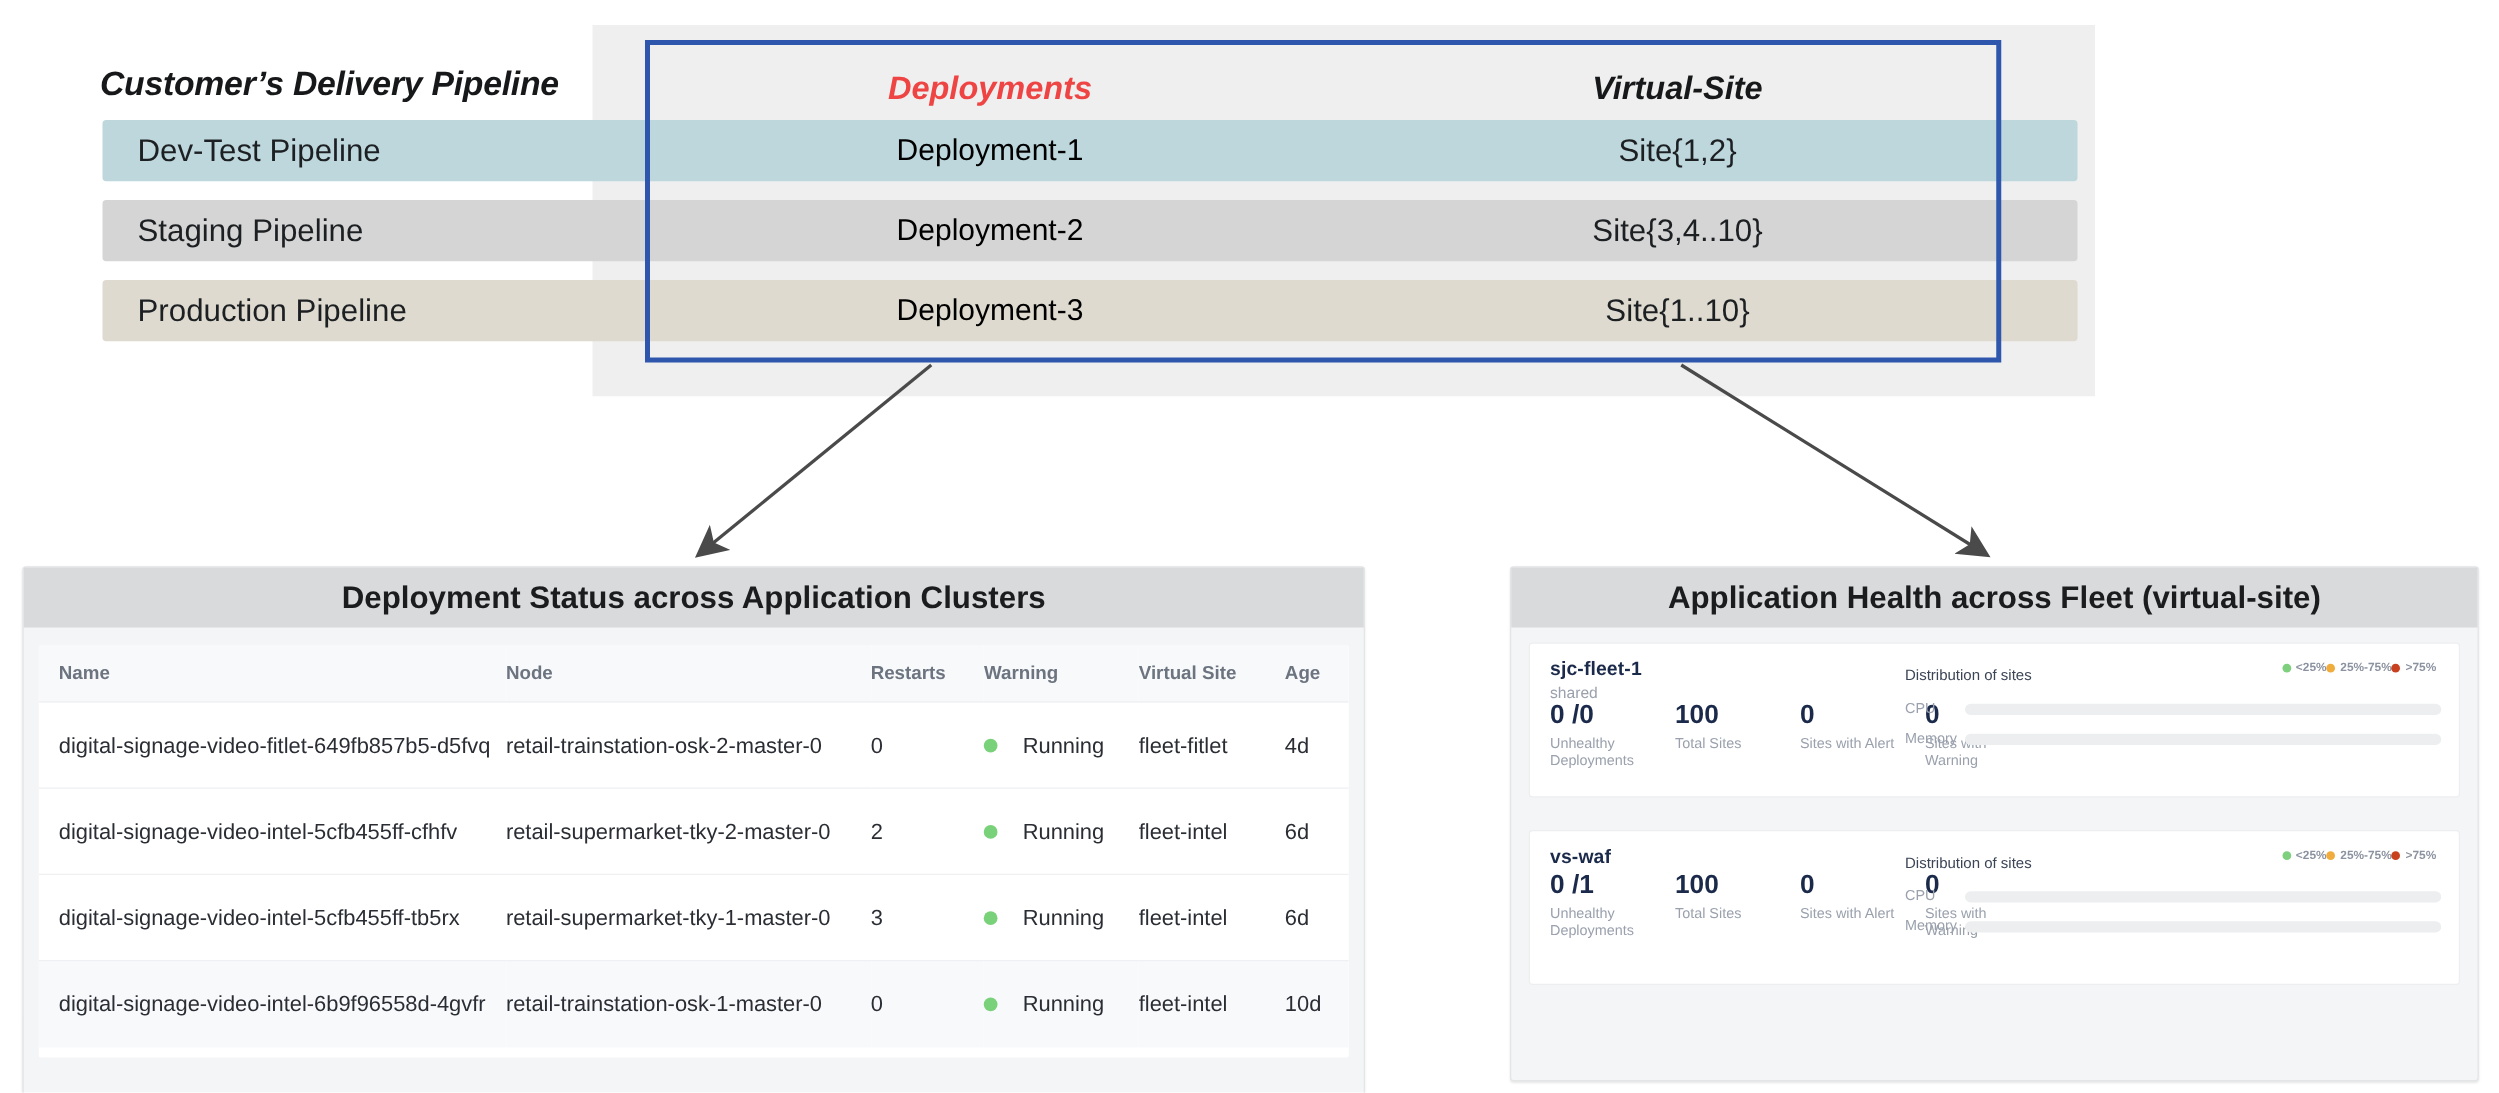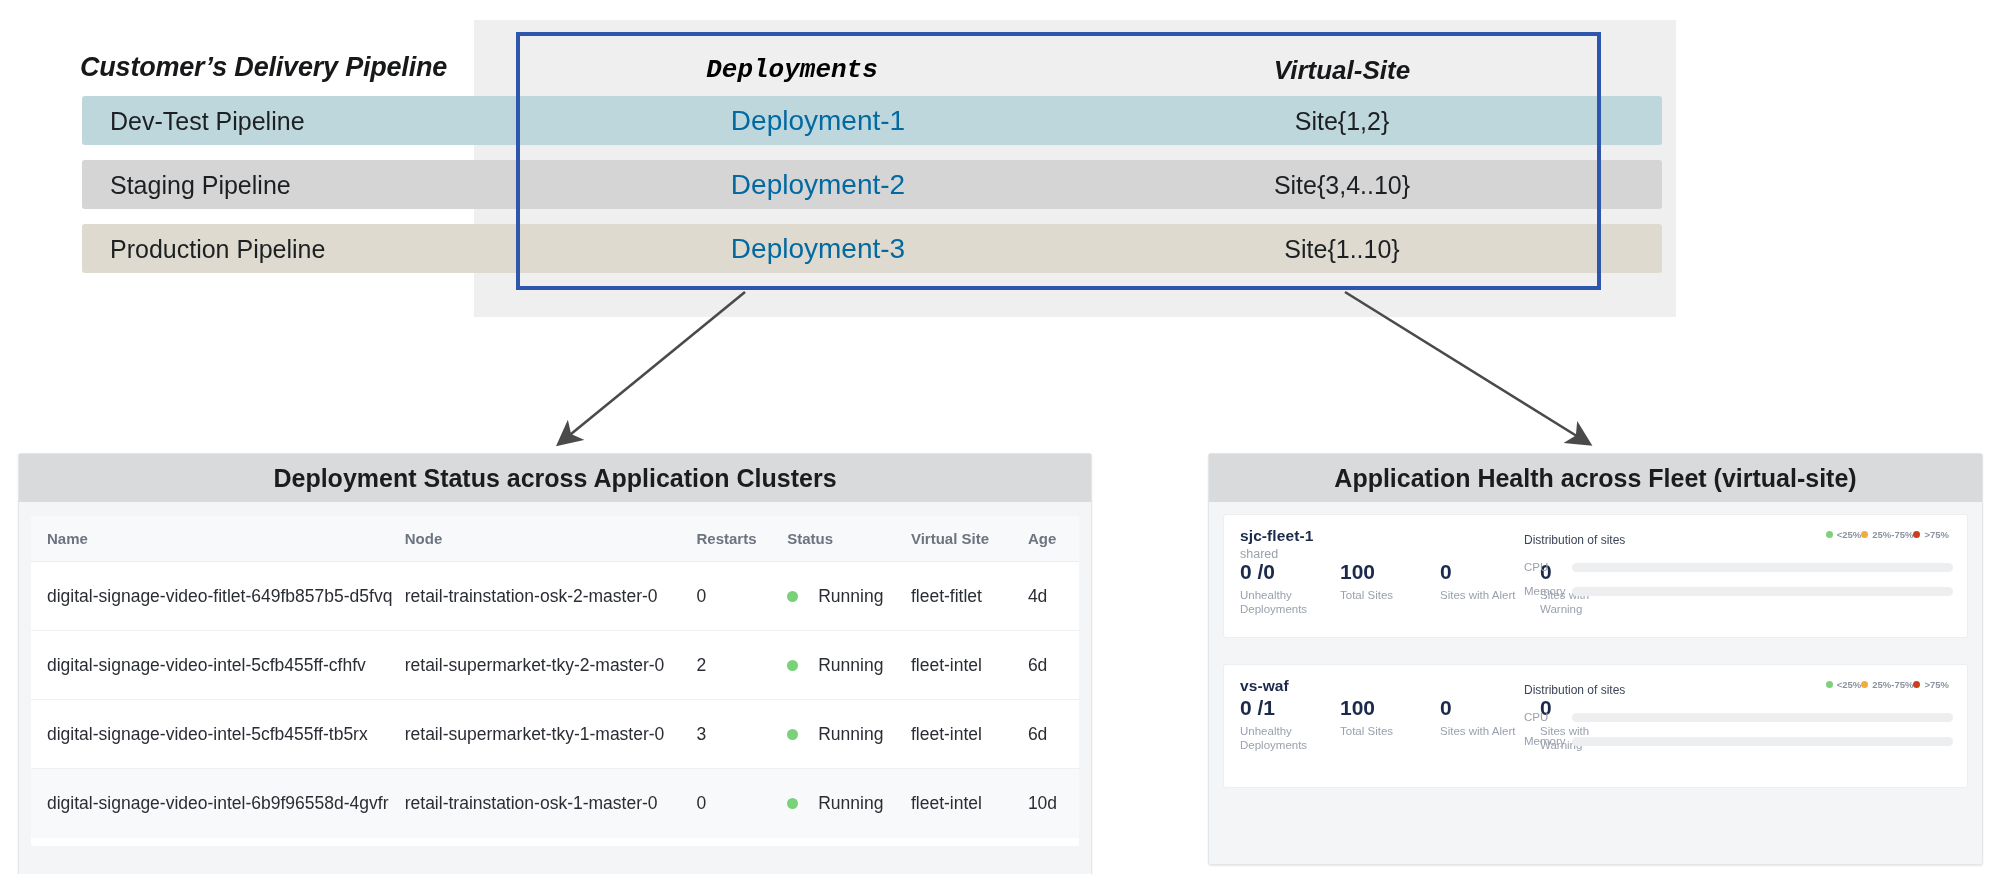--- a/index.html
+++ b/index.html
@@ -27,38 +27,38 @@
   .pipe-row {
     position: absolute; left: 82px; width: 1580px; height: 49px;
     border-radius: 3px;
   }
   .pipe-row .rowlabel {
     position: absolute; left: 28px; top: 50%;
     transform: translateY(-50%);
     font-size: 25px; color: #1d2023;
   }
   .pipe-row .cell-dep {
-    position: absolute; left: 516px; width: 440px; top: 50%;
+    position: absolute; left: 490px; width: 440px; top: 50%;
     transform: translateY(-50%); text-align: center;
-    font-size: 28px; color: #0369a1;
+    font-size: 24px; color: #000000;
   }
   .pipe-row .cell-site {
     position: absolute; left: 1060px; width: 400px; top: 50%;
     transform: translateY(-50%); text-align: center;
     font-size: 25px; color: #1d2023;
   }
   #pipe-row-0 { top: 96px;  background: #bdd7dc; }
   #pipe-row-1 { top: 160px; background: #d5d5d5; }
   #pipe-row-2 { top: 224px; background: #dedacf; }
 
   
   #matrix-header-dep {
     position: absolute; left: 572px; top: 55px;
     width: 440px; text-align: center;
-    font-size: 26px; font-weight: 700; font-style: italic; color: #000000; font-family: Liberation Mono, monospace;
+    font-size: 26px; font-weight: 700; font-style: italic; color: #ef4444;
   }
   #matrix-header-site {
     position: absolute; left: 1142px; top: 55px;
     width: 400px; text-align: center;
     font-size: 26px; font-weight: 700; font-style: italic; color: #17181a;
   }
   
   #matrix-outline {
     position: absolute; left: 516px; top: 32px;
     width: 1085px; height: 258px;
@@ -217,21 +217,21 @@
   <div id="deploy-card">
     <div id="deploy-card-header">Deployment Status across Application Clusters</div>
 
     <div id="deploy-table-wrap">
       <table class="dtable">
         <thead>
           <tr>
             <th class="col-name">Name</th>
             <th class="col-node">Node</th>
             <th class="col-restart">Restarts</th>
-            <th class="col-status">Status</th>
+            <th class="col-status">Warning</th>
             <th class="col-vsite">Virtual Site</th>
             <th class="col-age">Age</th>
           </tr>
         </thead>
         <tbody>
           <tr>
             <td class="col-name">digital-signage-video-fitlet-649fb857b5-d5fvq</td>
             <td class="col-node">retail-trainstation-osk-2-master-0</td>
             <td class="col-restart">0</td>
             <td class="col-status">

